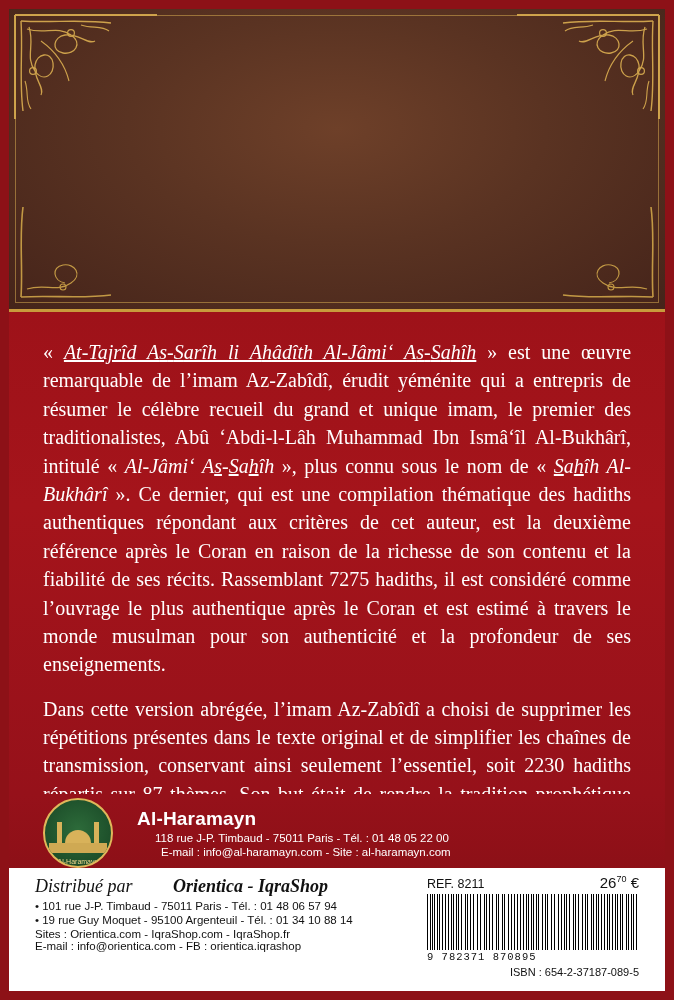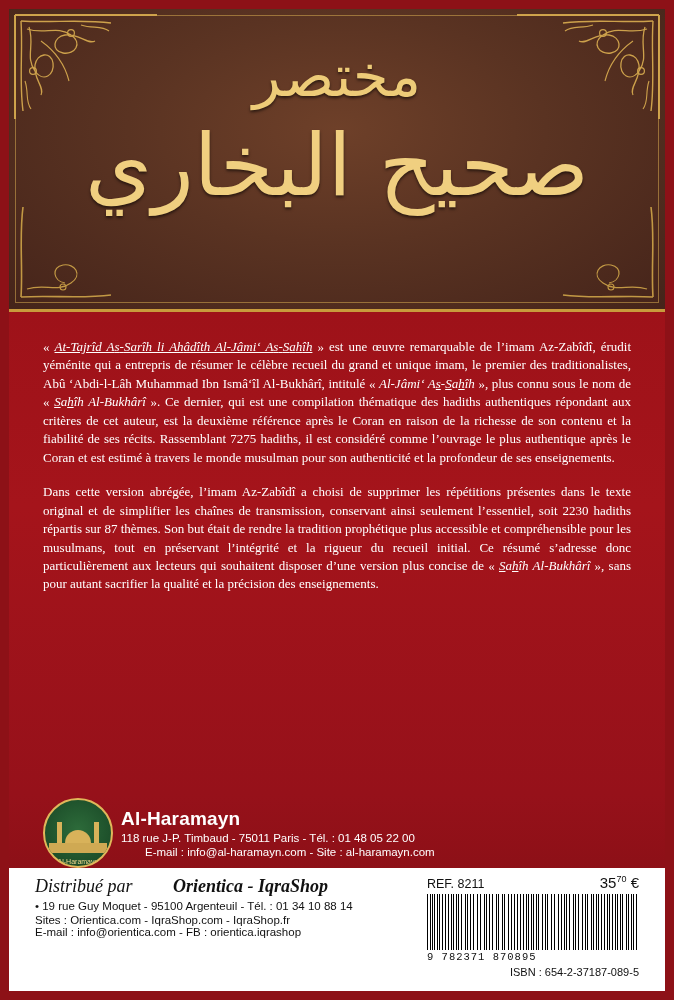--- a/index.html
+++ b/index.html
@@ -75,39 +75,39 @@
   .body-red {
     position: relative;
     height: 482px;
     background: linear-gradient(180deg, #9e1219 0%, #a5141b 40%, #96111a 100%);
     padding: 26px 34px 10px 34px;
     box-sizing: border-box;
     color: #ffffff;
   }
   .body-red p {
     margin: 0 0 16px 0;
-    font-size: 13px;
+    font-size: 20px;
     line-height: 1.42;
     text-align: justify;
     color: #ffffff;
     font-family: "Liberation Serif", serif;
   }
   .body-red .u { text-decoration: underline; }
   .body-red i { font-style: italic; }
 
   
   .publisher {
     position: relative;
     height: 74px;
     background: linear-gradient(180deg,#96111a 0%, #8d1017 100%);
     padding: 4px 34px 0 34px;
     box-sizing: border-box;
     display: flex;
     align-items: center;
-    gap: 8px;
+    gap: 24px;
     color: #fff;
   }
   .pub-logo {
     width: 66px;
     height: 66px;
     flex: 0 0 66px;
     border-radius: 50%;
     background: radial-gradient(circle at 50% 45%, #2d6b3a 0%, #1d4f2a 70%, #123519 100%);
     border: 2px solid #e0b75a;
     position: relative;
@@ -142,21 +142,21 @@
     font-size: 7px;
     color: #f2d98e;
     font-family: "Liberation Sans", sans-serif;
   }
   .pub-text { line-height: 1.25; font-family: "Liberation Sans", sans-serif; }
   .pub-name {
     font-size: 19px;
     font-weight: bold;
     letter-spacing: 0.2px;
   }
-  .pub-addr { font-size: 11.5px; }
+  .pub-addr { font-size: 11.5px; margin-left: 18px; }
   .pub-mail { font-size: 11.5px; padding-left: 24px; }
 
   
   .footer {
     position: relative;
     height: 116px;
     background: #ffffff;
     padding: 8px 26px 0 26px;
     box-sizing: border-box;
     color: #111;
@@ -267,24 +267,20 @@
     </svg>
     <svg class="corner-orn corner-br" viewBox="0 0 150 112">
       <g fill="none" stroke="#c99f47" stroke-width="1.6">
         <path d="M10 10 C40 12 70 8 100 12"></path>
         <path d="M10 10 C12 40 8 70 12 100"></path>
         <path d="M16 18 c18 6 30 -4 44 6 c12 8 4 20 -8 18 c-12 -2 -10 -16 2 -18" stroke-width="1.2"></path>
         <circle cx="52" cy="20" r="3" stroke-width="1.1"></circle>
       </g>
     </svg>
 
-    <div class="arabic-title">
-      <div class="arabic-line1">مختصر</div>
-      <div class="arabic-line2">صحيح البخاري</div>
-    </div>
   </div>
 
   <div class="body-red">
     <p>« <i><span class="u">At-Tajrîd A<span class="u">s</span>-<span class="u">S</span>arîh li A<span class="u">h</span>âdîth Al-Jâmi‘ A<span class="u">s</span>-<span class="u">S</span>a<span class="u">h</span>îh</span></i> » est une œuvre remarquable de l’imam Az-Zabîdî, érudit yéménite qui a entrepris de résumer le célèbre recueil du grand et unique imam, le premier des traditionalistes, Abû ‘Abdi-l-Lâh Muhammad Ibn Ismâ‘îl Al-Bukhârî, intitulé « <i>Al-Jâmi‘ A<span class="u">s</span>-<span class="u">S</span>a<span class="u">h</span>îh</i> », plus connu sous le nom de « <i><span class="u">S</span>a<span class="u">h</span>îh Al-Bukhârî</i> ». Ce dernier, qui est une compilation thématique des hadiths authentiques répondant aux critères de cet auteur, est la deuxième référence après le Coran en raison de la richesse de son contenu et la fiabilité de ses récits. Rassemblant 7275 hadiths, il est considéré comme l’ouvrage le plus authentique après le Coran et est estimé à travers le monde musulman pour son authenticité et la profondeur de ses enseignements.</p>
     <p>Dans cette version abrégée, l’imam Az-Zabîdî a choisi de supprimer les répétitions présentes dans le texte original et de simplifier les chaînes de transmission, conservant ainsi seulement l’essentiel, soit 2230 hadiths répartis sur 87 thèmes. Son but était de rendre la tradition prophétique plus accessible et compréhensible pour les musulmans, tout en préservant l’intégrité et la rigueur du recueil initial. Ce résumé s’adresse donc particulièrement aux lecteurs qui souhaitent disposer d’une version plus concise de « <i><span class="u">S</span>a<span class="u">h</span>îh Al-Bukhârî</i> », sans pour autant sacrifier la qualité et la précision des enseignements.</p>
   </div>
 
   <div class="publisher">
     <div class="pub-logo">
       <div class="minaret m1"></div>
@@ -297,28 +293,29 @@
       <div class="pub-name">Al-Haramayn</div>
       <div class="pub-addr">118 rue J-P. Timbaud - 75011 Paris - Tél. : 01 48 05 22 00</div>
       <div class="pub-mail">E-mail : info@al-haramayn.com - Site : al-haramayn.com</div>
     </div>
   </div>
 
   <div class="footer">
     <div class="dist-title">
       <span>Distribué par </span><span class="brand">Orientica - IqraShop</span>
     </div>
+    <div class="dist-line">• 101 rue J-P. Timbaud - 75011 Paris - Tél. : 01 48 06 57 94</div>
     <div class="dist-line">• 19 rue Guy Moquet - 95100 Argenteuil - Tél. : 01 34 10 88 14</div>
     <div class="dist-sites">Sites : Orientica.com - IqraShop.com - IqraShop.fr</div>
     <div class="dist-sites">E-mail : info@orientica.com - FB : orientica.iqrashop</div>
 
     <div class="ref-box">
       <div class="ref-row">
         <span>REF. 8211</span>
-        <span class="price"><span>35</span><sup>70</sup> <span>€</span></span>
+        <span class="price"><span>26</span><sup>70</sup> <span>€</span></span>
       </div>
       <div class="barcode" id="barcode">
           <i style="width: 2px; margin-right: 1px;"></i>
           <i style="width: 1px; margin-right: 1px;"></i>
           <i style="width: 1px; margin-right: 1px;"></i>
           <i style="width: 2px; margin-right: 1px;"></i>
           <i style="width: 1px; margin-right: 1px;"></i>
           <i style="width: 2px; margin-right: 1px;"></i>
           <i style="width: 2px; margin-right: 1px;"></i>
           <i style="width: 2px; margin-right: 2px;"></i>

